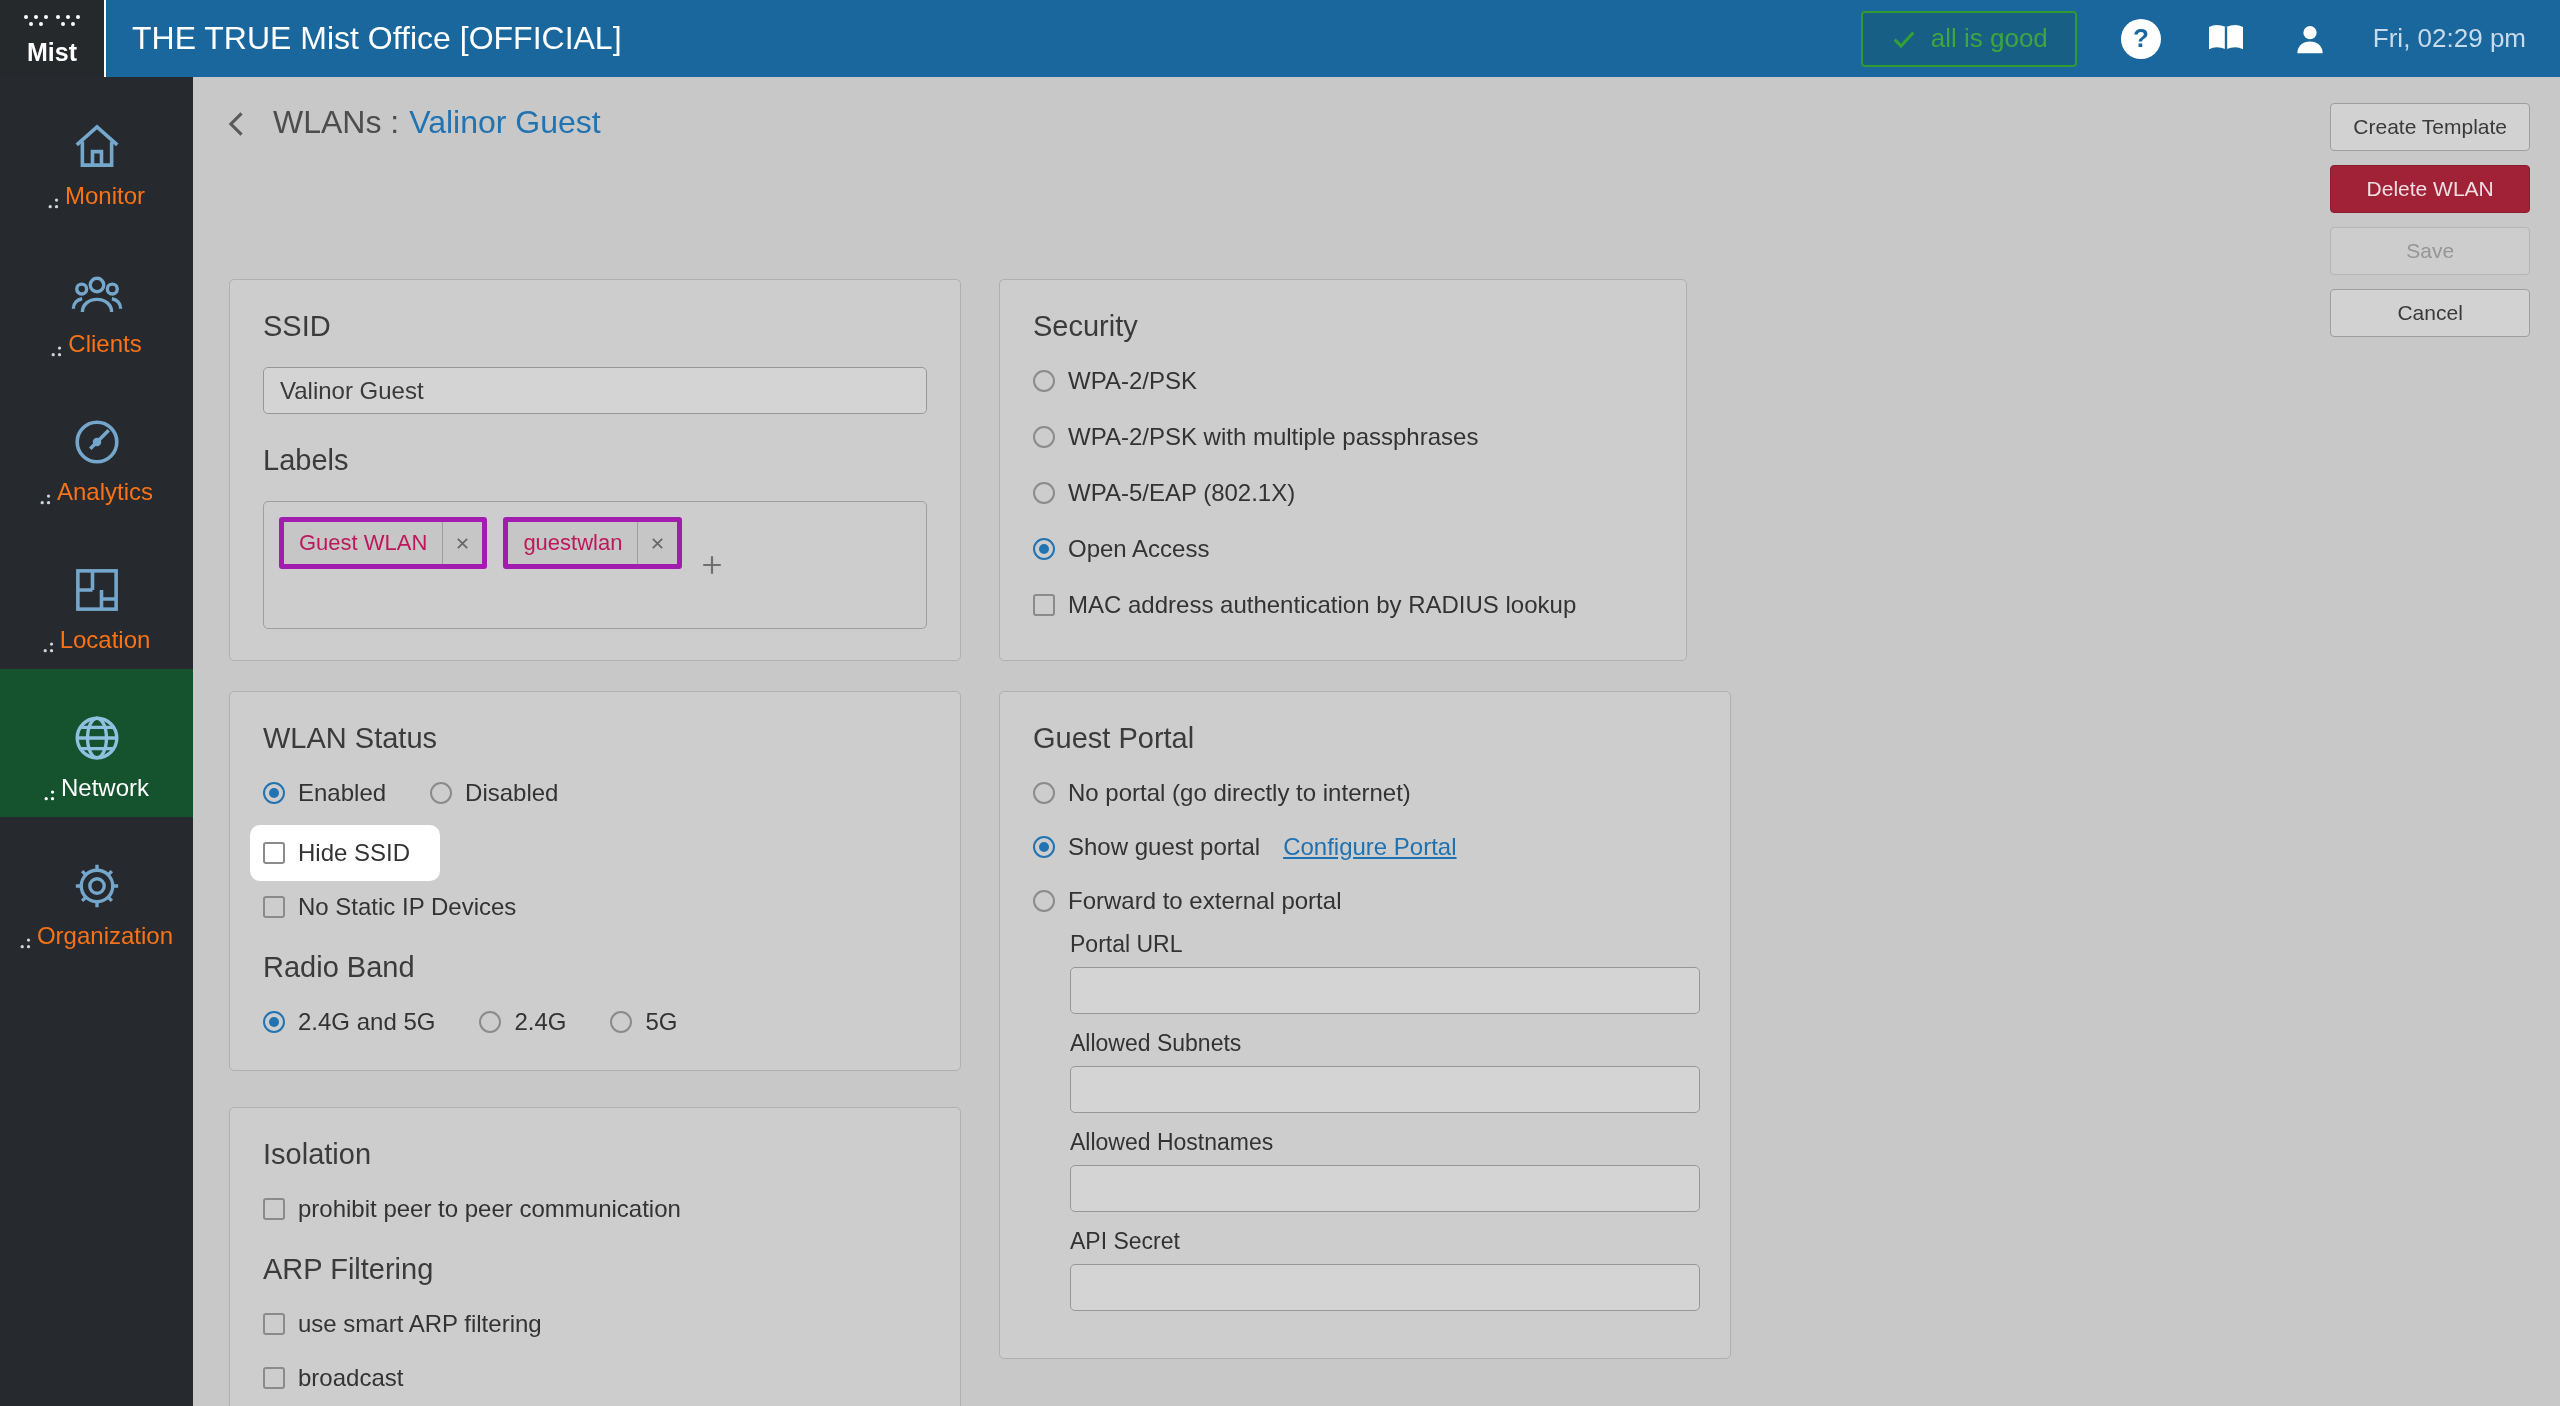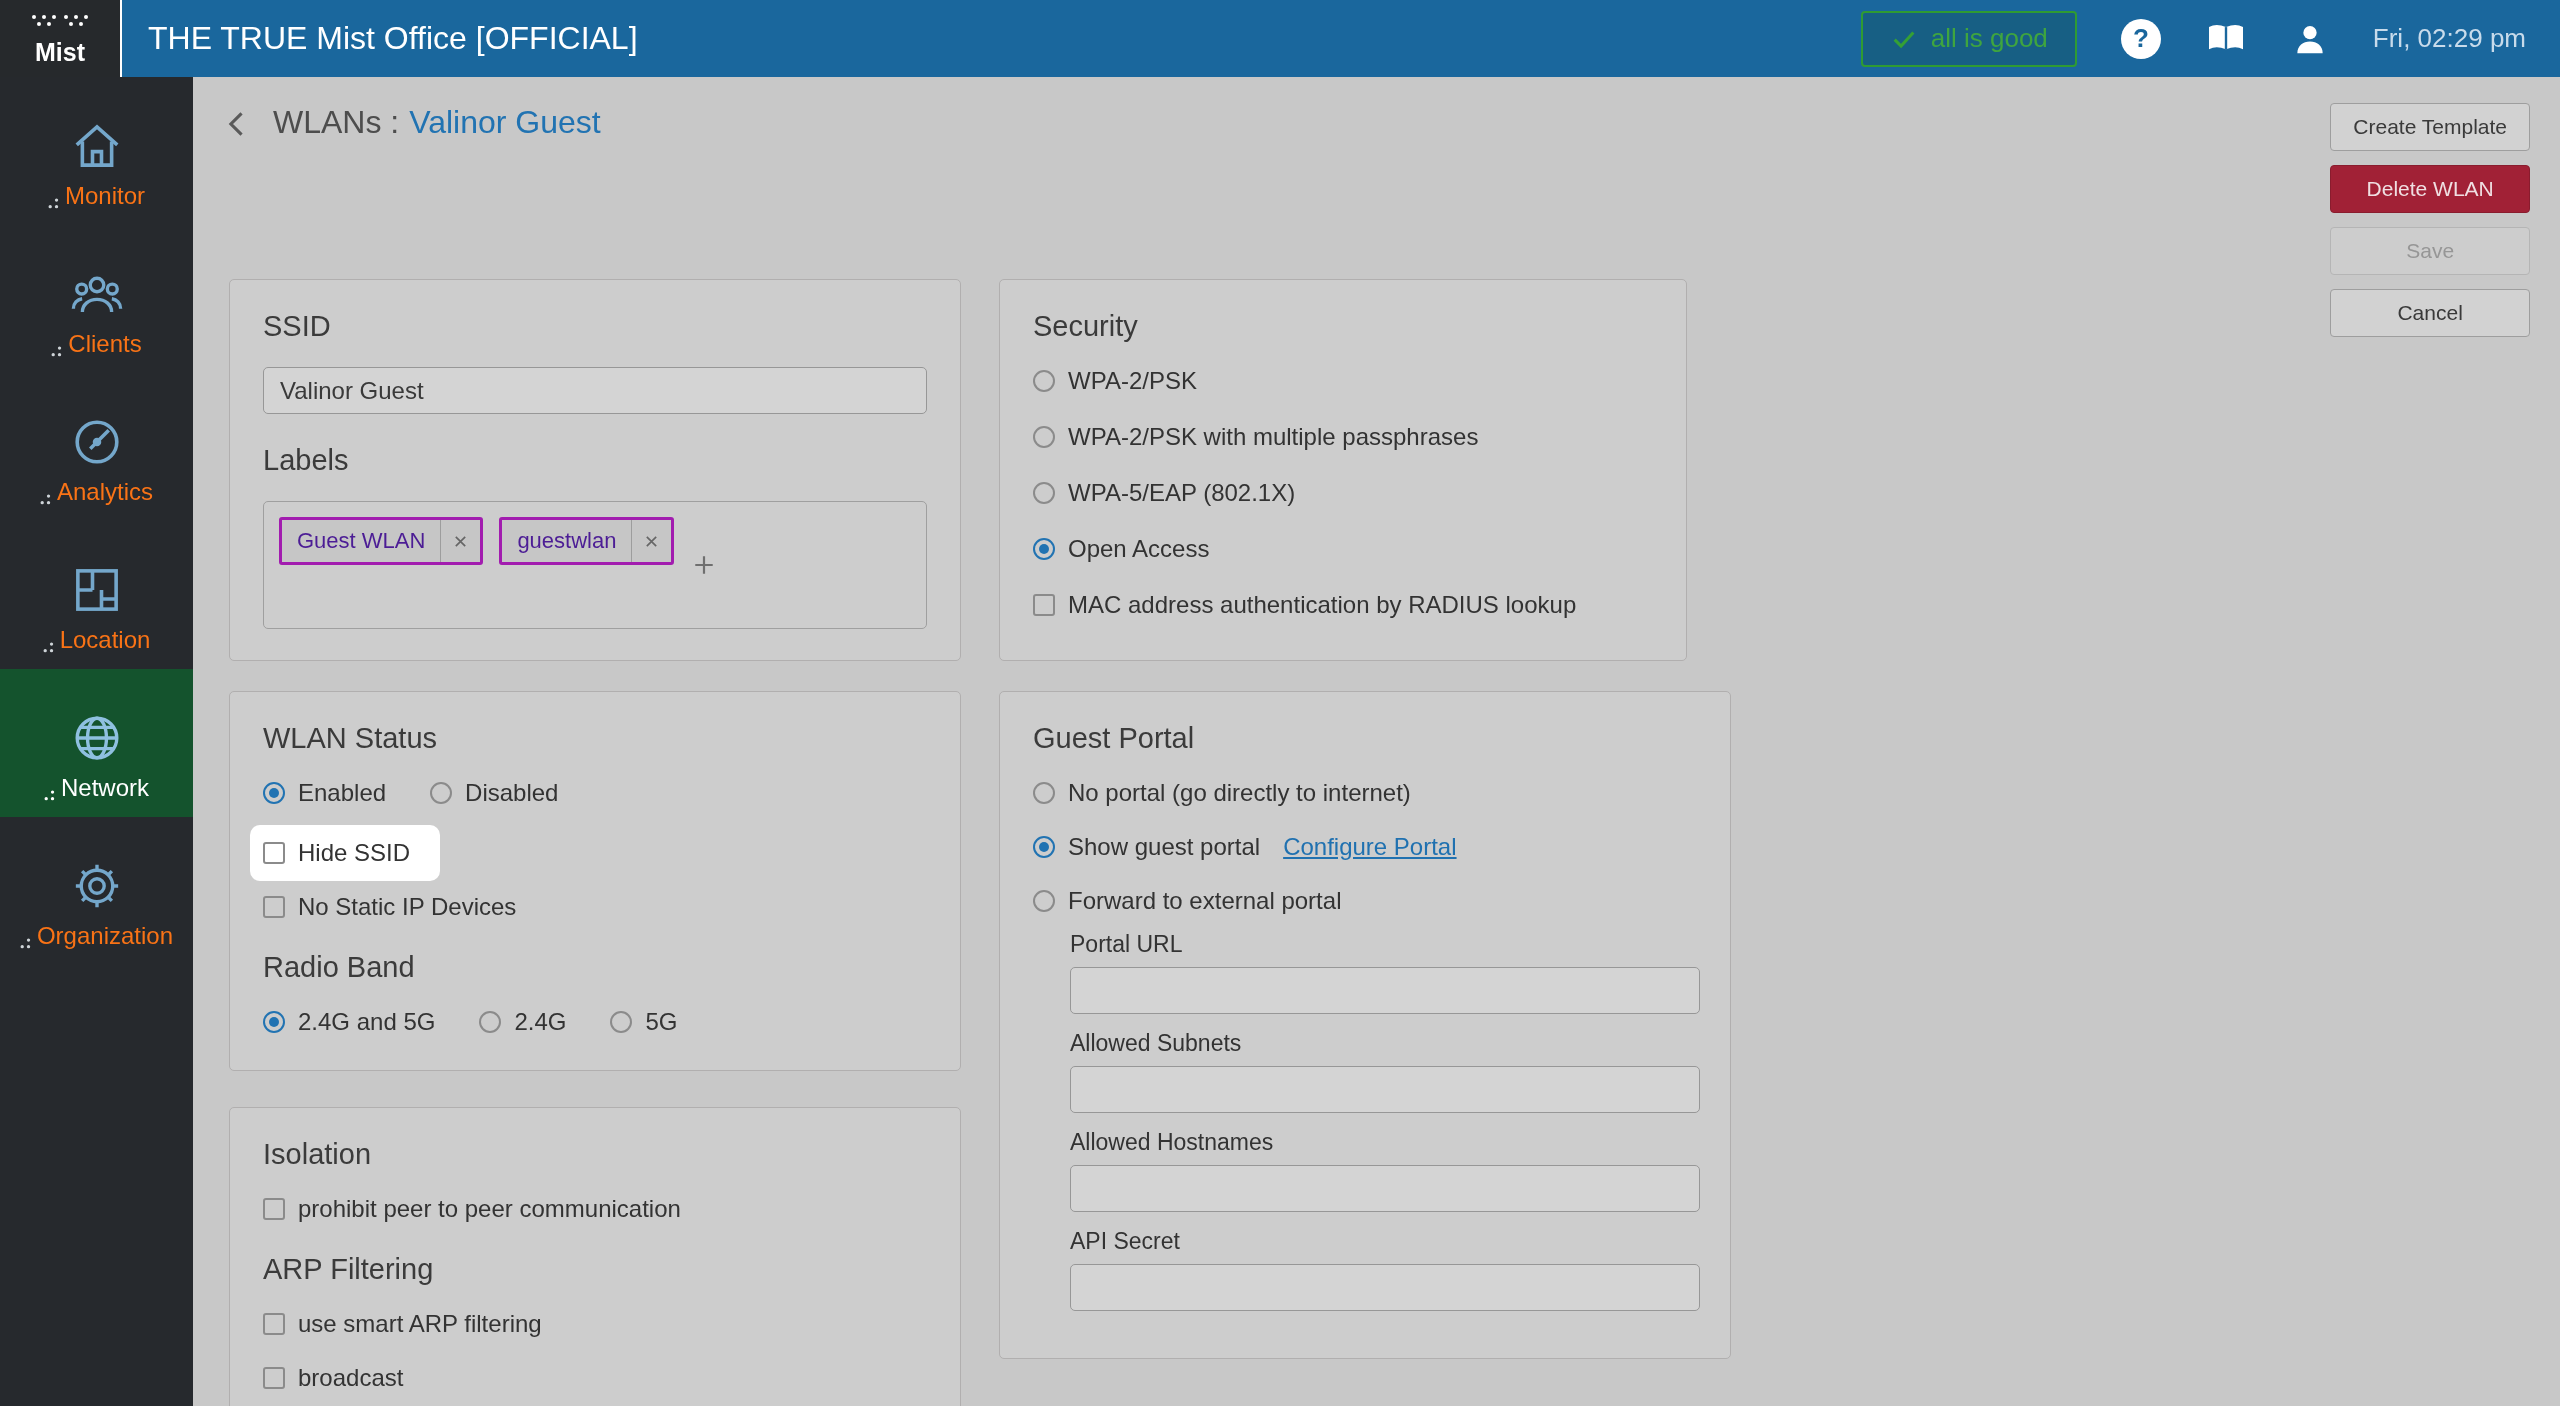--- a/index.html
+++ b/index.html
@@ -10,21 +10,21 @@
     background:#c8c8c8;
   }
   .app { position:relative; width:2560px; height:1406px; }
 
   
   .topbar {
     position:absolute; left:0; top:0; width:2560px; height:77px;
     background:#1a679d; display:flex; align-items:center;
   }
   .logo-box {
-    width:122px; height:77px; background:#26292c; border-right:2px solid #ffffff;
+    width:106px; height:77px; background:#26292c; border-right:2px solid #ffffff;
     display:flex; flex-direction:column; align-items:center; justify-content:center; gap:13px;
     flex:none; cursor:pointer;
   }
   .logo-text { color:#fff; font-size:25px; font-weight:700; line-height:1; }
   .topbar-title { color:#ffffff; font-size:32px; margin-left:26px; font-weight:400; white-space:nowrap; }
   .topbar-right { margin-left:auto; display:flex; align-items:center; gap:44px; padding-right:34px; }
   .status-btn {
     display:flex; align-items:center; gap:13px; height:56px; padding:0 27px;
     background:rgba(10,60,20,0.18); border:2px solid #2f9b32; border-radius:4px;
     color:#3fa53f; font-size:26px; font-family:inherit; cursor:pointer;
@@ -89,21 +89,21 @@
     font-size:24px; font-family:inherit; color:#3a3a3a; padding:0 16px; width:100%;
     outline:none;
   }
 
   .labels-box {
     border:1px solid #9f9f9f; border-radius:5px; height:128px; padding:15px;
     display:flex; align-items:flex-start; gap:16px;
   }
   .tag {
     display:inline-flex; align-items:stretch; background:#c6c6c6;
-    border:3px solid #a21caf; border-radius:3px; font-size:22px; color:#4c1d95;
+    border:5px solid #a21caf; border-radius:3px; font-size:22px; color:#be185d;
   }
   .tag-label { padding:8px 15px; display:flex; align-items:center; }
   .tag-x {
     border-left:1px solid #9d9d9d; padding:0 12px;
     display:flex; align-items:center; cursor:pointer;
   }
   .add-tag { align-self:center; cursor:pointer; display:flex; margin-left:2px; }
 
   .opt-row { display:flex; align-items:center; gap:13px; font-size:24px; color:#333333; }
   .opt-group { display:flex; align-items:center; }

